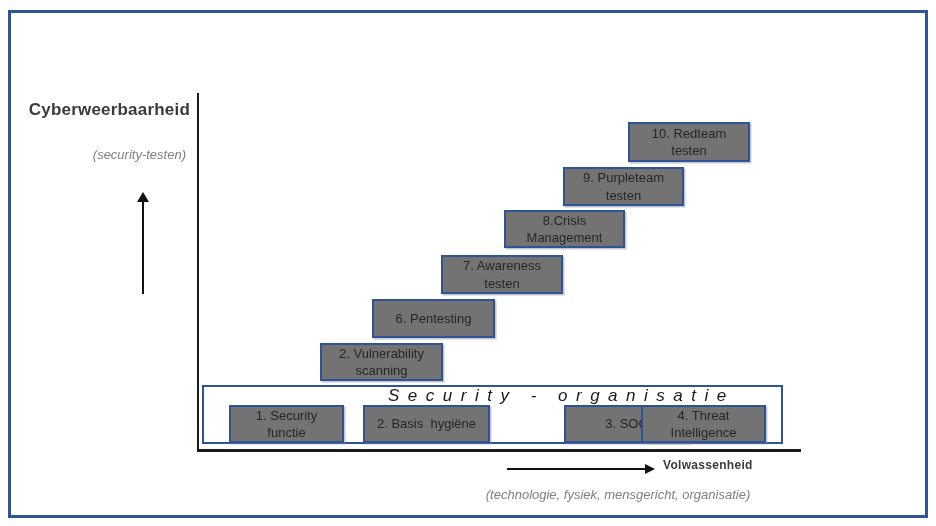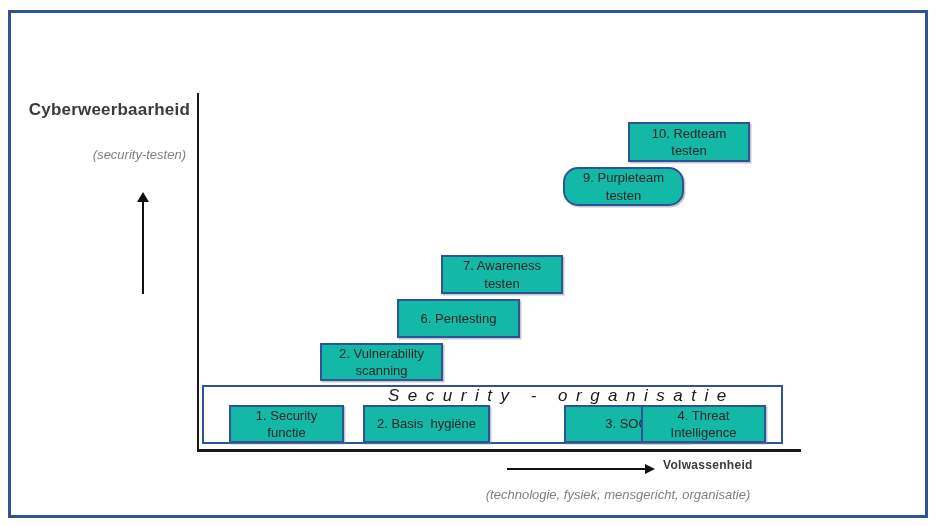--- a/index.html
+++ b/index.html
@@ -49,32 +49,32 @@
   .right-arrow-shaft { position: absolute; left: 507px; top: 468px; width: 138px; height: 2px; background: #111; }
   .right-arrow-head {
     position: absolute; left: 645px; top: 464px; width: 0; height: 0;
     border-top: 5px solid transparent; border-bottom: 5px solid transparent;
     border-left: 10px solid #111;
   }
 
   
   .box {
     position: absolute;
-    background: #14b8a6;
+    background: #737373;
     border: 2px solid #2f5496;
     box-shadow: 1.5px 1.5px 0 rgba(120, 130, 150, 0.45);
     display: flex; align-items: center; justify-content: center;
     text-align: center; font-size: 13px; color: #262626;
     line-height: 1.32; white-space: pre-wrap;
   }
   .stair-5  { left: 320px; top: 343px; width: 123px; height: 38px; }
-  .stair-6  { left: 397px; top: 299px; width: 123px; height: 39px; }
+  .stair-6  { left: 372px; top: 299px; width: 123px; height: 39px; }
   .stair-7  { left: 441px; top: 255px; width: 122px; height: 39px; }
   .stair-8  { left: 504px; top: 210px; width: 121px; height: 38px; }
-  .stair-9  { left: 563px; top: 167px; width: 121px; height: 39px; border-radius: 15px; }
+  .stair-9  { left: 563px; top: 167px; width: 121px; height: 39px; }
   .stair-10 { left: 628px; top: 122px; width: 122px; height: 40px; }
 
   .org-band {
     position: absolute; left: 202px; top: 385px; width: 581px; height: 59px;
     border: 2px solid #2f5496; background: #ffffff;
   }
   .org-label {
     position: absolute; left: 388px; top: 386px;
     font-size: 17px; font-style: italic; color: #1a1a1a;
     letter-spacing: 0.5em; white-space: nowrap;
@@ -101,20 +101,22 @@
   <div class="right-arrow-shaft"></div>
   <div class="right-arrow-head"></div>
   <div class="x-title">Volwassenheid</div>
   <div class="x-subtitle">(technologie, fysiek, mensgericht, organisatie)</div>
 
   <div class="box stair-5">2. Vulnerability
 scanning</div>
   <div class="box stair-6">6. Pentesting</div>
   <div class="box stair-7">7. Awareness
 testen</div>
+  <div class="box stair-8">8.Crisis
+Management</div>
   <div class="box stair-9">9. Purpleteam
 testen</div>
   <div class="box stair-10">10. Redteam
 testen</div>
 
   <div class="org-band"></div>
   <div class="org-label">Security - organisatie</div>
   <div class="box band-1">1. Security
 functie</div>
   <div class="box band-2">2. Basis  hygiëne</div>

